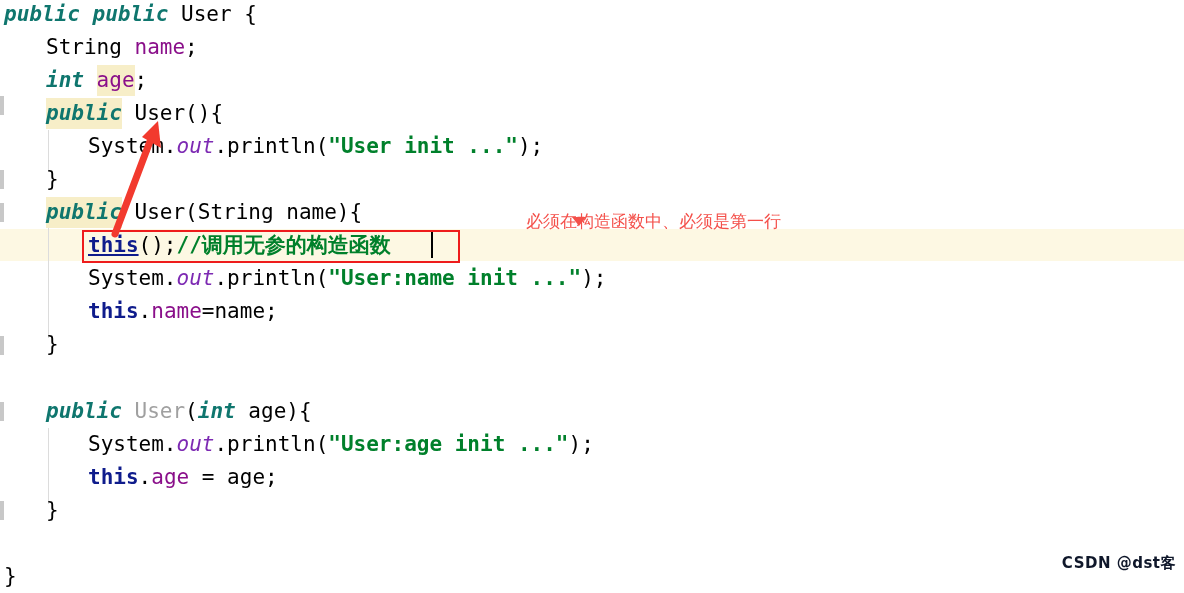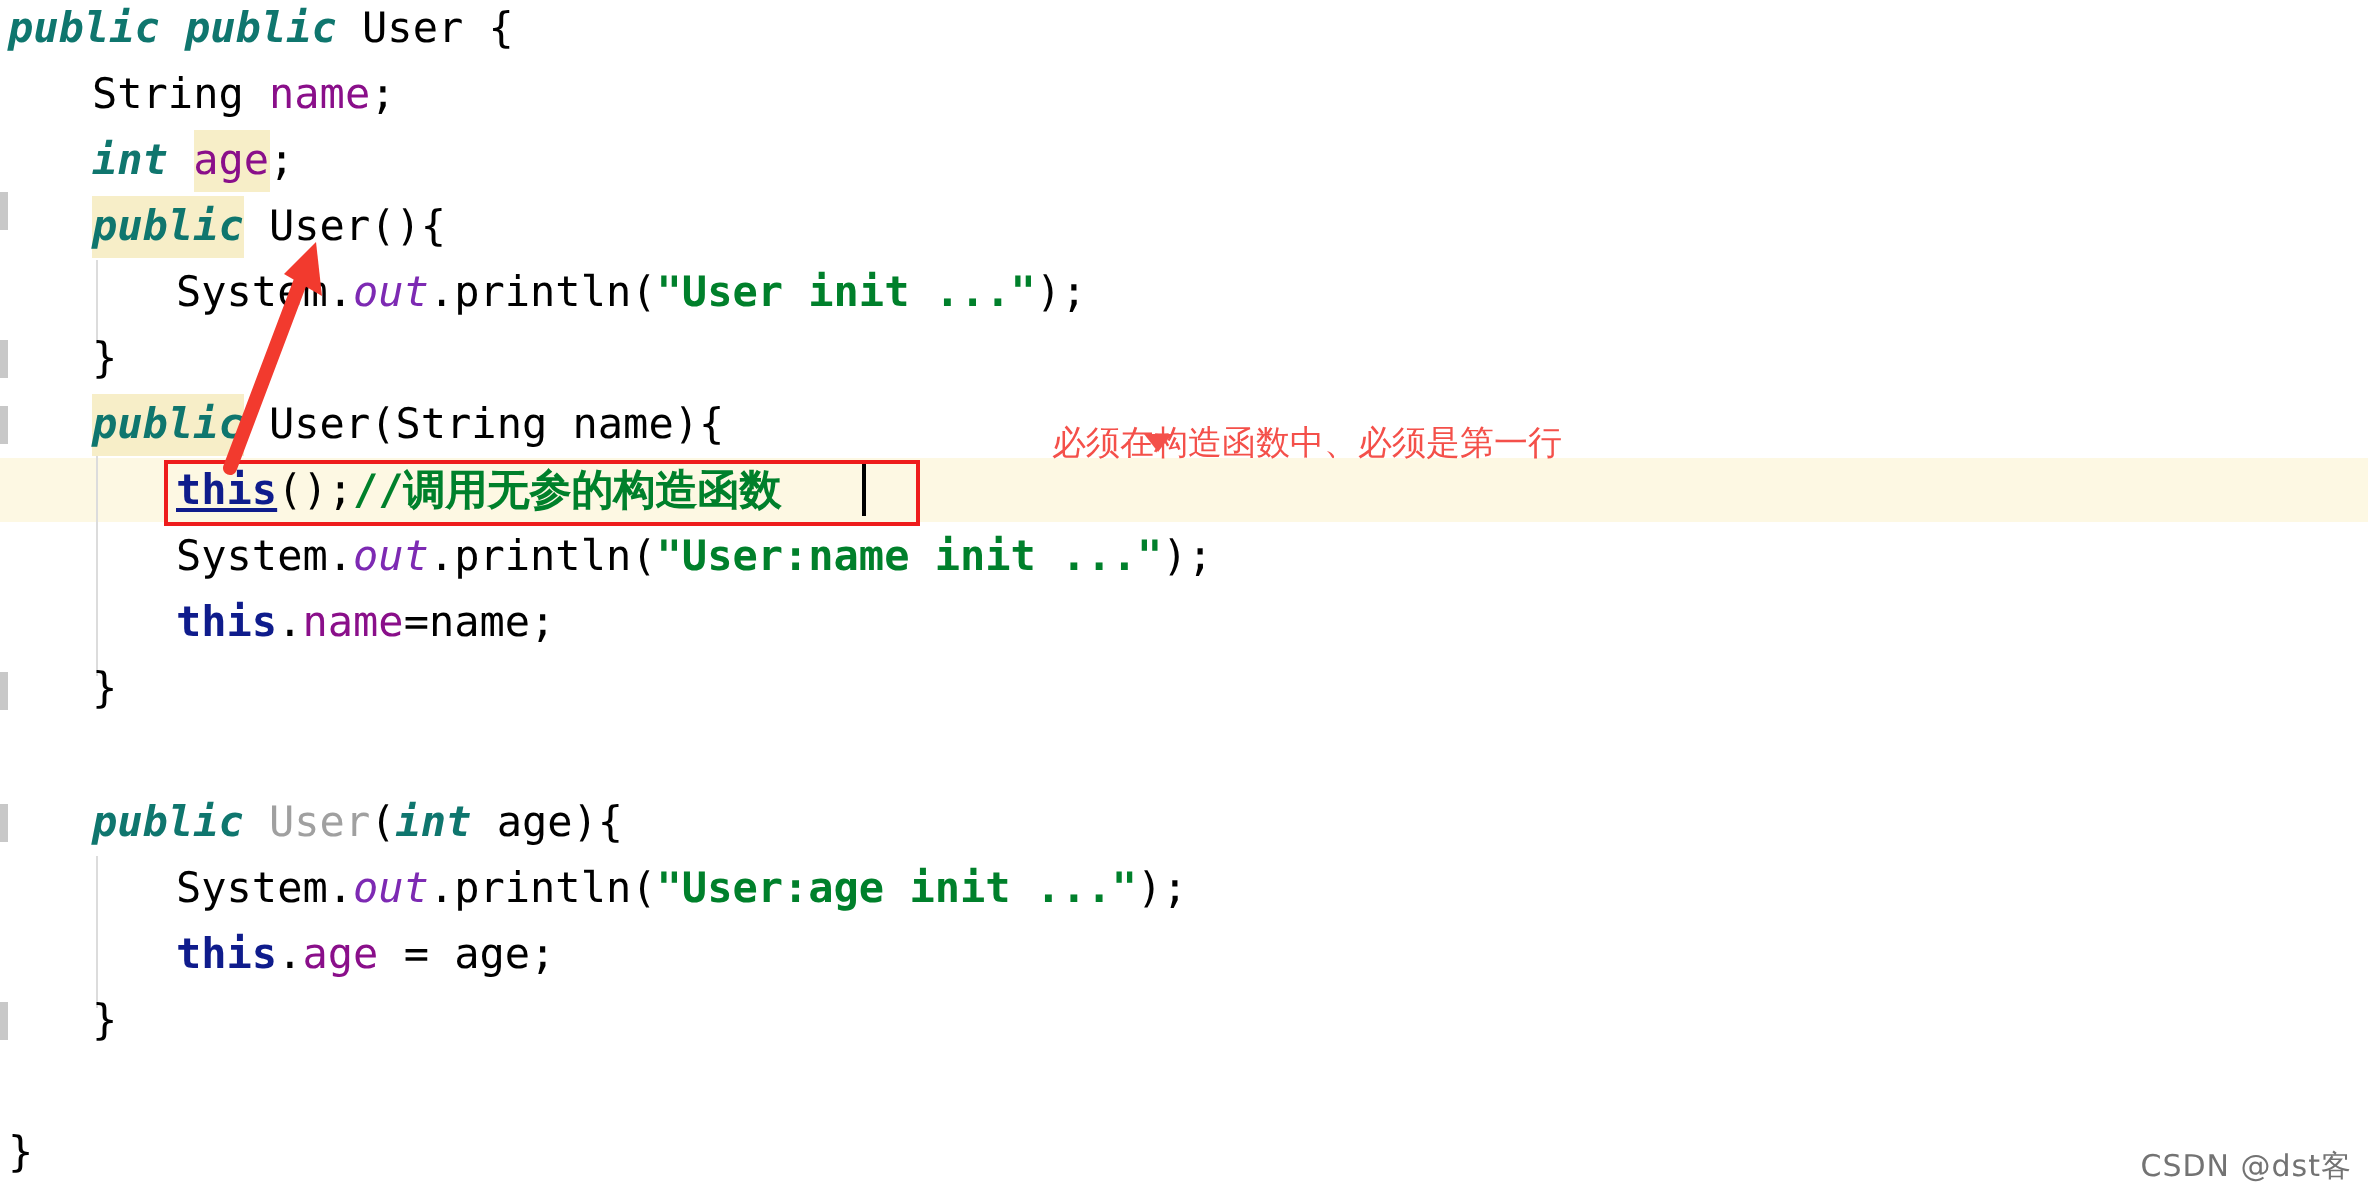--- a/index.html
+++ b/index.html
@@ -122,27 +122,28 @@
     left: 95px;
     top: 110px;
     z-index: 7;
     pointer-events: none;
   }
 
   
   #watermark {
     position: absolute;
     right: 8px;
-    bottom: 0;
-    color: #737373;
+    bottom: 20px;
+    color: #0f172a;
     font-family: "DejaVu Sans", "Liberation Sans", sans-serif;
     font-size: 15px;
     letter-spacing: 0.5px;
     z-index: 8;
     user-select: none;
+    font-weight: bold;
   }
 </style>
 </head>
 <body>
 
 <div id="editor">
 
   <div class="line-highlight" style="top:229px; height:32px;"></div>
 
   <div class="fold-marker" style="top:96px; height:19px;"></div>

